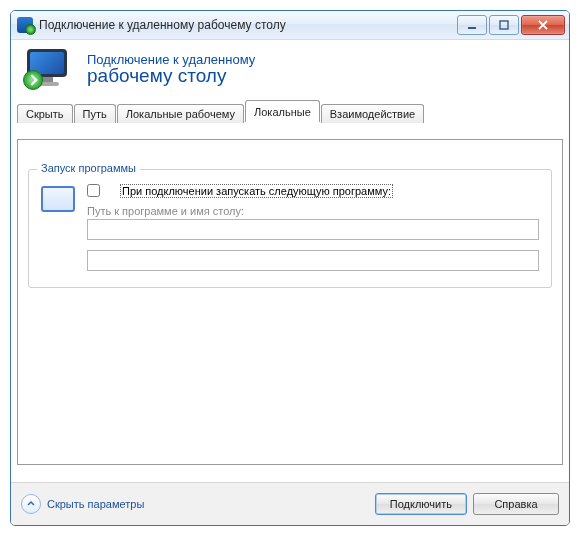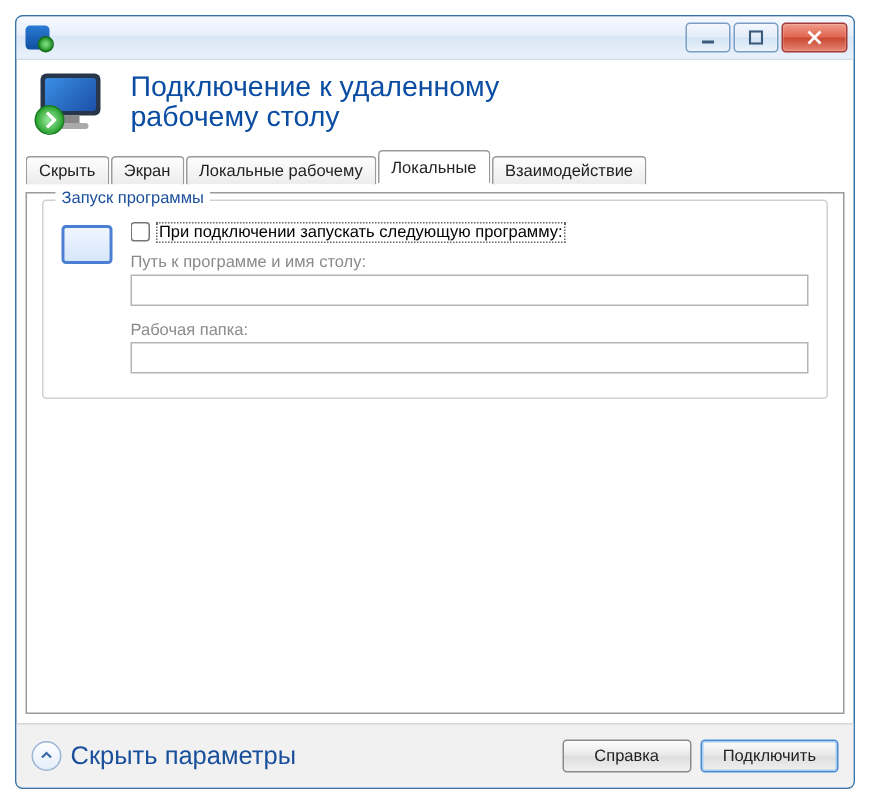--- a/index.html
+++ b/index.html
@@ -140,21 +140,21 @@
   .big-icon .badge::after {
     content: "";
     width: 6px; height: 6px;
     border-top: 2px solid #fff;
     border-right: 2px solid #fff;
     transform: rotate(45deg);
     margin-left: -2px;
   }
   .header-text .line1 {
     color: #0b4da2;
-    font-size: 19px;
+    font-size: 13px;
   }
   .header-text .line2 {
     color: #0b4da2;
     font-size: 19px;
     font-weight: normal;
     margin-top: -2px;
   }
   
   .tabstrip {
     display: flex;
@@ -177,26 +177,26 @@
   }
   .tab.active {
     background: #fff;
     padding-top: 5px;
     padding-bottom: 4px;
     top: 0;
     z-index: 2;
   }
   .tab-panel {
     border: 1px solid #9a9a9a;
-    margin: 6px 6px;
+    margin: 17px 6px;
     flex: 1;
     background: #fff;
     position: relative;
     z-index: 1;
-    padding: 4px 10px;
+    padding: 29px 10px;
     box-sizing: border-box;
   }
   
   .groupbox {
     border: 1px solid #d0d0d0;
     border-radius: 3px;
     position: relative;
     padding: 14px 12px 16px 12px;
   }
   .groupbox .legend {
@@ -228,21 +228,21 @@
     background: linear-gradient(#f0f6ff, #d6e6fb);
   }
   .group-fields {
     flex: 1;
     display: flex;
     flex-direction: column;
   }
   .check-row {
     display: flex;
     align-items: center;
-    gap: 5px;
+    gap: 21px;
     margin-bottom: 8px;
   }
   .check-row input[type=checkbox] {
     width: 13px; height: 13px;
     margin: 0;
   }
   .check-row label {
     font-size: 11px;
     outline: 1px dotted #666;
     outline-offset: 0px;
@@ -283,21 +283,21 @@
     border: 1px solid #9cb6d6;
     border-radius: 50%;
     background: linear-gradient(#fdfeff, #e4eefa);
     display: flex;
     align-items: center;
     justify-content: center;
   }
   .collapse-btn svg { display: block; }
   .footer .link-text {
     color: #1a4f9c;
-    font-size: 17px;
+    font-size: 11px;
   }
   .footer .spacer { flex: 1; }
   .btn {
     height: 22px;
     min-width: 86px;
     padding: 0 14px;
     border: 1px solid #8a8a8a;
     border-radius: 3px;
     background: linear-gradient(#fdfdfd, #e8e8e8 48%, #dedede 52%, #f0f0f0);
     font-family: inherit;
@@ -310,20 +310,21 @@
   }
 </style>
 </head>
 <body>
 
 <div class="outer">
   <div class="window">
 
     <div class="titlebar">
       <div class="app-icon"></div>
+      <div class="title-text">Подключение к удаленному рабочему столу</div>
       <div class="spacer"></div>
       <div class="win-btn">
         <svg width="10" height="10" viewBox="0 0 10 10">
             <rect x="1" y="7" width="8" height="2" fill="currentColor"></rect>
           </svg>
       </div>
       <div class="win-btn">
         <svg width="10" height="10" viewBox="0 0 10 10">
             <rect x="1" y="1" width="8" height="8" fill="none" stroke="currentColor" stroke-width="1.4"></rect>
           </svg>
@@ -344,51 +345,50 @@
         <div class="badge"></div>
       </div>
       <div class="header-text">
         <div class="line1">Подключение к удаленному</div>
         <div class="line2">рабочему столу</div>
       </div>
     </div>
 
     <div class="tabstrip">
       <div class="tab">Скрыть</div>
-      <div class="tab">Экран</div>
+      <div class="tab">Путь</div>
       <div class="tab">Локальные рабочему</div>
       <div class="tab active">Локальные</div>
       <div class="tab">Взаимодействие</div>
     </div>
 
     <div class="tab-panel">
       <div class="groupbox">
         <div class="legend">Запуск программы</div>
         <div class="group-row">
           <div class="group-icon"></div>
           <div class="group-fields">
             <div class="check-row">
               <input type="checkbox" id="cb-start" style="">
               <label for="cb-start">При подключении запускать следующую программу:</label>
             </div>
             <div class="field-label">Путь к программе и имя столу:</div>
             <input class="text-input" type="text" disabled="" value="" style="">
-            <div class="field-label">Рабочая папка:</div>
             <input class="text-input" type="text" disabled="" style="margin-bottom: 0px;" value="">
           </div>
         </div>
       </div>
     </div>
 
     <div class="footer">
       <div class="collapse-btn">
         <svg width="10" height="10" viewBox="0 0 10 10">
             <path d="M2 6 L5 3 L8 6" fill="none" stroke="#3a6aa8" stroke-width="1.5"></path>
           </svg>
       </div>
       <span class="link-text">Скрыть параметры</span>
       <div class="spacer"></div>
+      <button class="btn default">Подключить</button>
       <button class="btn">Справка</button>
-      <button class="btn default">Подключить</button>
     </div>
 
   </div>
 </div>
 
 </body></html>

